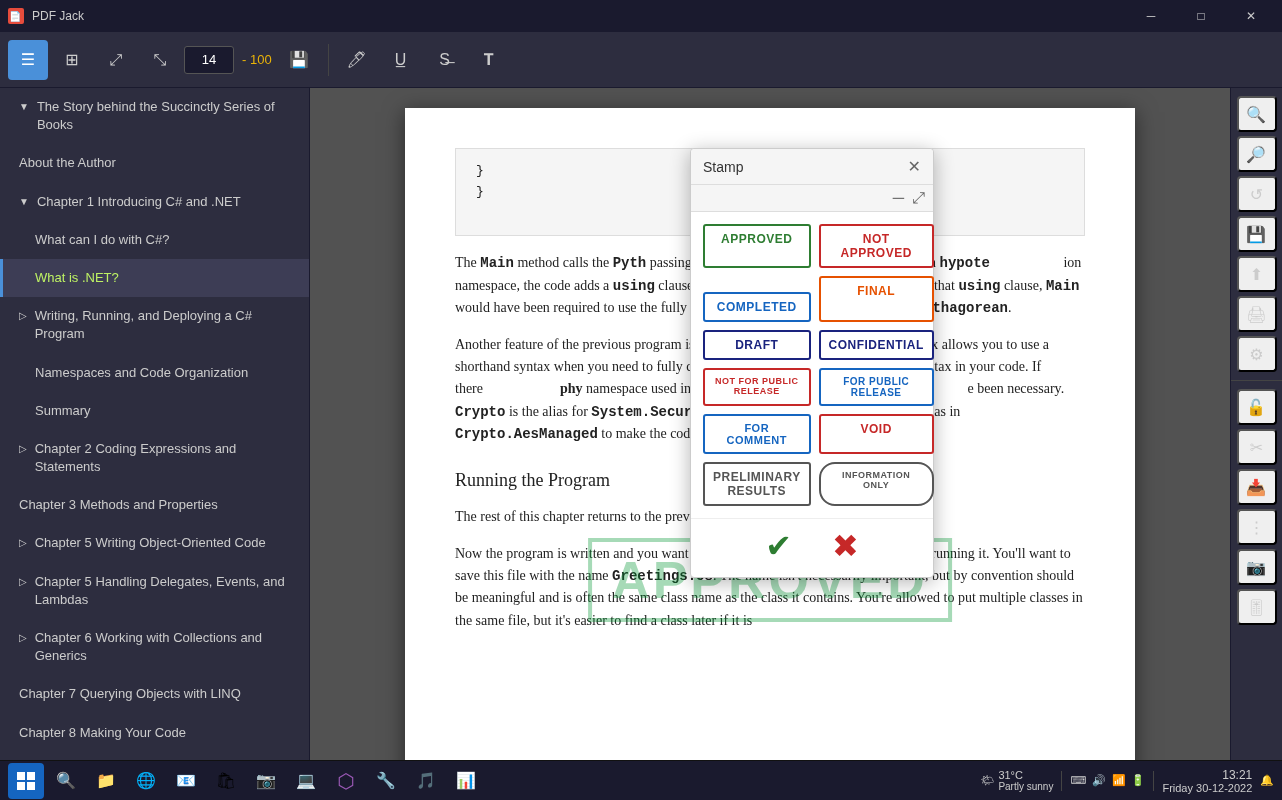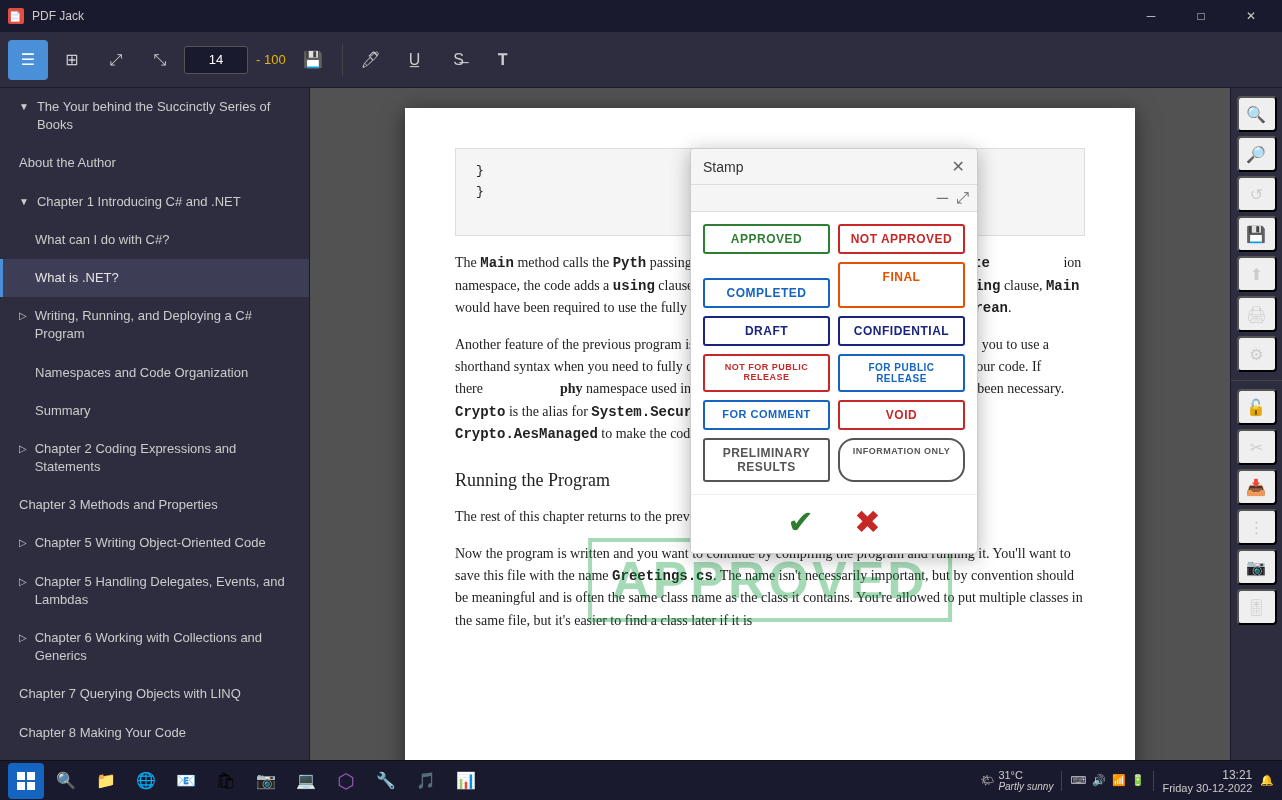--- a/index.html
+++ b/index.html
@@ -41,21 +41,21 @@
       color: #ccc;
       border-radius: 4px;
       cursor: pointer;
       font-size: 16px;
       border: none;
       background: transparent;
     }
     .toolbar-btn.active { background: #4a90d9; color: white; }
     .toolbar-separator { width: 1px; height: 32px; background: #444; margin: 0 4px; }
     .page-input {
-      width: 64px;
+      width: 50px;
       height: 28px;
       background: #1a1a2e;
       border: 1px solid #555;
       color: white;
       text-align: center;
       font-size: 13px;
       border-radius: 3px;
     }
     .zoom-display {
       color: #eab308;
@@ -86,21 +86,21 @@
       padding: 10px 16px;
       color: #ccc;
       font-size: 13px;
       cursor: pointer;
       display: flex;
       align-items: flex-start;
       gap: 8px;
       border-left: 3px solid transparent;
       line-height: 1.4;
     }
-    .sidebar-item.active { background: #3d3d55; border-left-color: #4a90d9; color: #e5e5e5; }
+    .sidebar-item.active { background: #3d3d55; border-left-color: #4a90d9; color: #bef264; }
     .sidebar-item.sub { padding-left: 32px; }
     .chevron { font-size: 10px; margin-top: 2px; flex-shrink: 0; }
 
     
     .pdf-area {
       flex: 1;
       background: #525252;
       overflow-y: auto;
       position: relative;
       display: flex;
@@ -150,21 +150,21 @@
       letter-spacing: 3px;
       pointer-events: none;
       white-space: nowrap;
     }
 
     
     .stamp-panel {
       position: absolute;
       top: 60px;
       left: 380px;
-      width: 288px;
+      width: 244px;
       background: white;
       border: 1px solid #ccc;
       border-radius: 4px;
       box-shadow: 0 4px 20px rgba(0,0,0,0.3);
       z-index: 100;
     }
     .stamp-panel-header {
       background: #f5f5f5;
       padding: 8px 12px;
       display: flex;
@@ -301,21 +301,21 @@
   <button class="toolbar-btn">U̲</button>
   <button class="toolbar-btn">S̶</button>
   <button class="toolbar-btn">𝐓</button>
 </div>
 
 <div class="main-area">
 
   <div class="sidebar">
     <div class="sidebar-item">
       <span class="chevron">▼</span>
-      <span>The Your behind the Succinctly Series of Books</span>
+      <span>The Story behind the Succinctly Series of Books</span>
     </div>
     <div class="sidebar-item">
       <span>About the Author</span>
     </div>
     <div class="sidebar-item">
       <span class="chevron">▼</span>
       <span>Chapter 1  Introducing C# and .NET</span>
     </div>
     <div class="sidebar-item sub">
       <span>What can I do with C#?</span>
@@ -457,21 +457,21 @@
     <div class="taskbar-app" style="color:#9b59b6;font-size:20px;">⬡</div>
     <div class="taskbar-app">🔧</div>
     <div class="taskbar-app">🎵</div>
     <div class="taskbar-app">📊</div>
   </div>
   <div class="taskbar-right">
     <div style="display:flex;align-items:center;gap:4px;">
       <span>🌤</span>
       <div>
         <div>31°C</div>
-        <div style="font-size:10px;font-style:italic;">Partly sunny</div>
+        <div style="font-size:10px;">Partly sunny</div>
       </div>
     </div>
     <div style="width:1px;height:20px;background:#444"></div>
     <div class="sys-tray">
       <span>⌨</span>
       <span>🔊</span>
       <span>📶</span>
       <span>🔋</span>
     </div>
     <div style="width:1px;height:20px;background:#444"></div>

